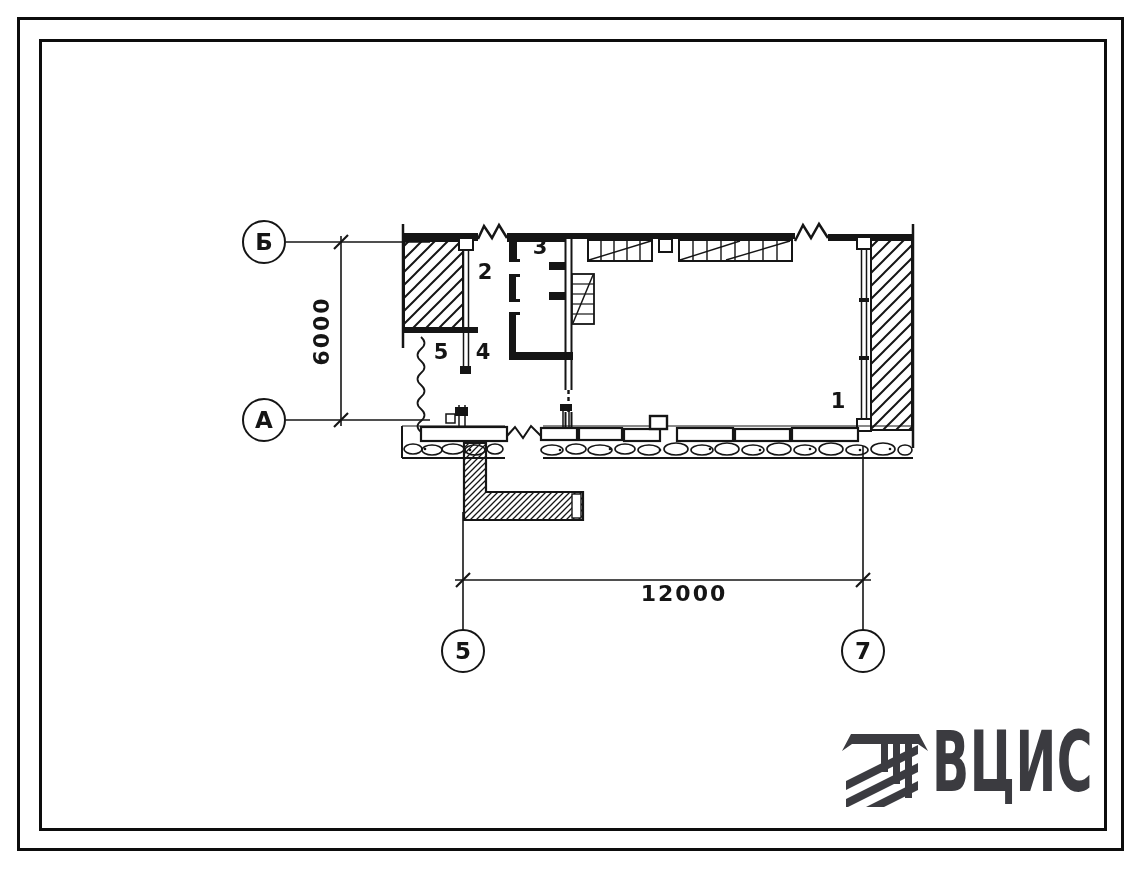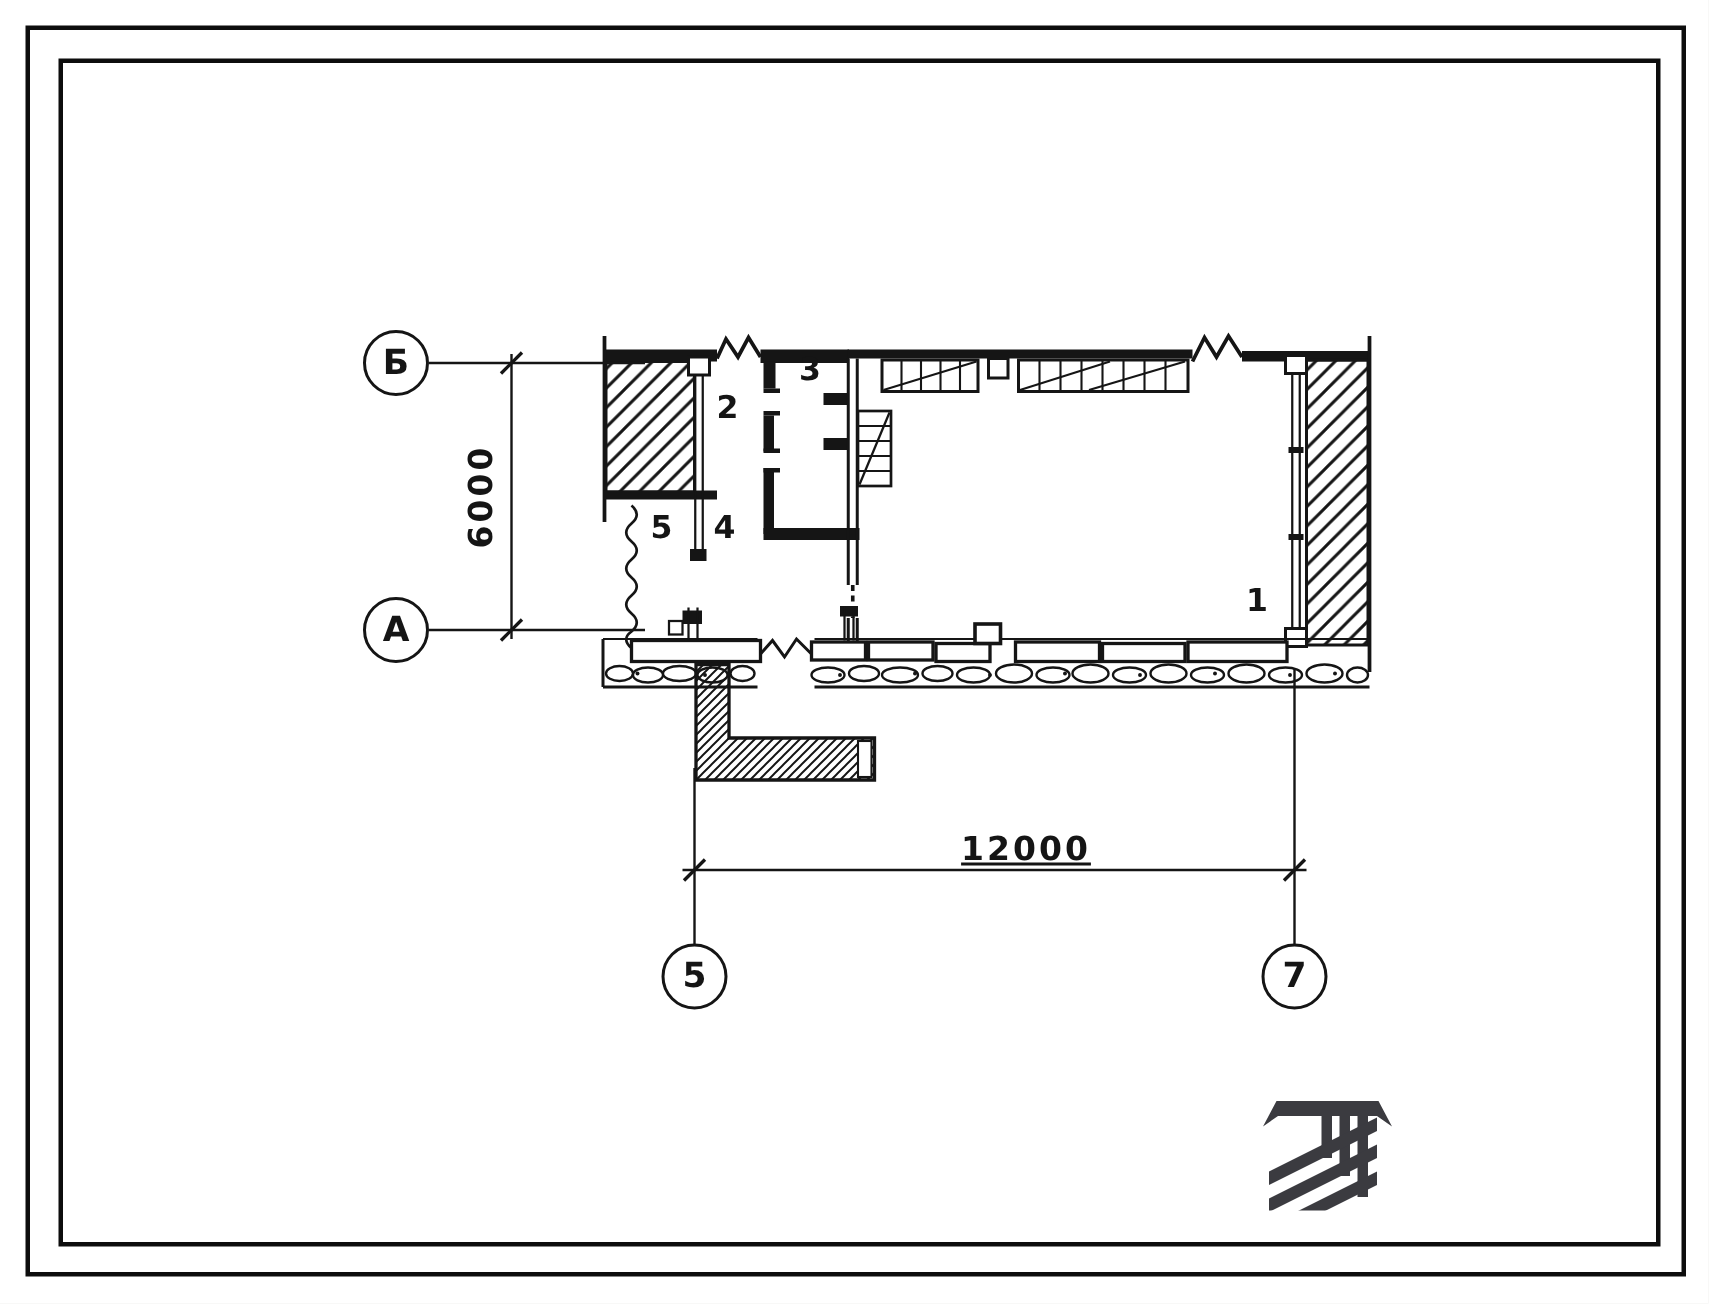--- a/index.html
+++ b/index.html
@@ -207,22 +207,25 @@
     <span>А</span>
   </div>
   <div class="axis-circle" style="left:441px;top:629px;">
     <span>5</span>
   </div>
   <div class="axis-circle" style="left:841px;top:629px;">
     <span>7</span>
   </div>
 
   <div class="dim-label dim-vertical" style="left:322px;top:331px;">6000</div>
-  <div class="dim-label dim-horizontal" style="left:684px;top:567px;text-decoration:underline;">12000</div>
+  <div class="dim-label dim-horizontal" style="left:684px;top:594px;">12000</div>
 
   <div class="part-label" style="left:838px;top:401px;">1</div>
   <div class="part-label" style="left:485px;top:272px;">2</div>
   <div class="part-label" style="left:540px;top:247px;">3</div>
   <div class="part-label" style="left:483px;top:352px;">4</div>
   <div class="part-label" style="left:441px;top:352px;">5</div>
 
+  <div class="logo">
+    <div class="logo-text">ВЦИС</div>
+  </div>
 
 </div>
 
 </body></html>

